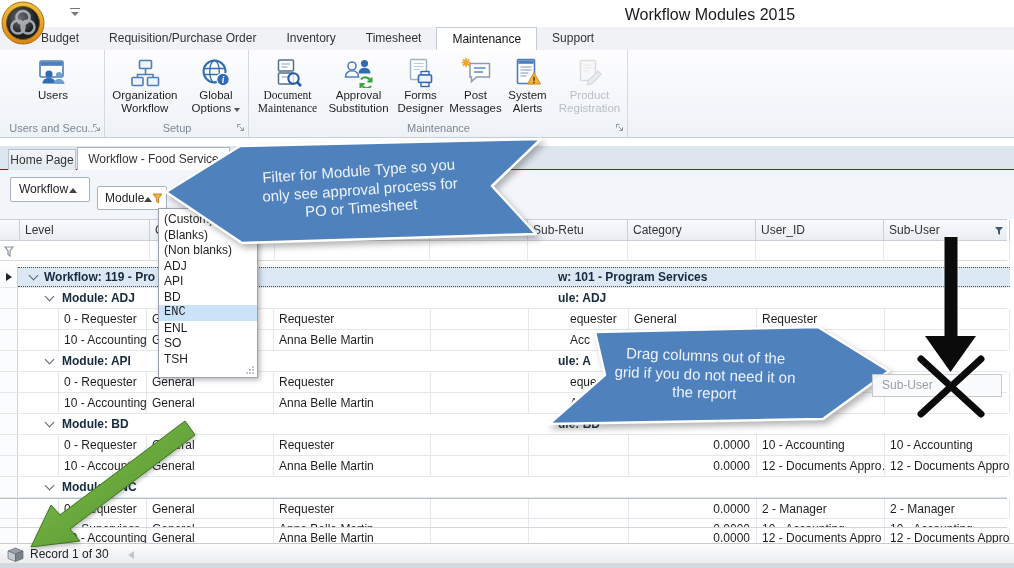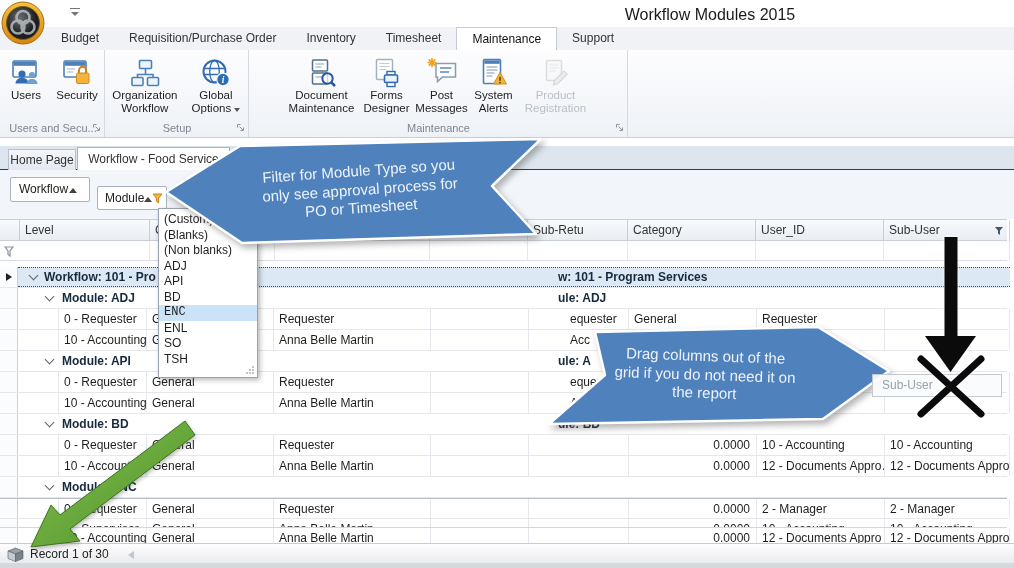--- a/index.html
+++ b/index.html
@@ -11,21 +11,21 @@
   .titlebar { position:absolute; left:0; top:0; width:1014px; height:27px; background:#fff; }
   .app-title { position:absolute; left:560px; top:6px; width:300px; text-align:center;
                font-size:16px; color:#1a1a1a; }
   .qat-arrow { position:absolute; left:70px; top:8px; width:10px; height:8px; border-top:1px solid #777; }
   .qat-arrow:after { content:""; position:absolute; left:1px; top:3px; width:0; height:0;
                      border-left:4px solid transparent; border-right:4px solid transparent; border-top:4px solid #777; }
   .logo { position:absolute; left:1px; top:1px; z-index:6; }
 
   
   .ribbon-tabs { position:absolute; left:0; top:27px; width:1014px; height:23px; background:#f0f2f5;
-                 display:flex; padding-left:46px; }
+                 display:flex; padding-left:26px; }
   .rtab { padding:0 15px; line-height:22px; font-size:12px; color:#333; height:23px; }
   .rtab.active { background:#fff; border:1px solid #c6ccd4; border-bottom:none; color:#111; }
 
   
   .ribbon-body { position:absolute; left:0; top:50px; width:1014px; height:88px;
                  background:linear-gradient(#fdfdfe,#eef2f7); border-bottom:1px solid #c9cfd8; }
   .rgroup { position:absolute; top:0; height:87px; border-right:1px solid #d4dae2; }
   .rgroup .btnrow { position:absolute; left:0; right:0; top:3px; height:66px; display:flex; justify-content:center; }
   .rbtn { display:flex; flex-direction:column; align-items:center; padding-top:3px; margin:0 2px; }
   .rbtn .icon { height:33px; display:flex; align-items:center; justify-content:center; }
@@ -160,34 +160,20 @@
                 <circle cx="11" cy="16" r="3.6" fill="#2f6cb3"></circle>
                 <path d="M4.5 25.5c0-3.6 2.9-5.8 6.5-5.8s6.5 2.2 6.5 5.8z" fill="#2f6cb3"></path>
                 <circle cx="21" cy="17" r="3.1" fill="#6fa0cf"></circle>
                 <path d="M15.5 26c0-3.1 2.4-5.1 5.5-5.1s5.5 2 5.5 5.1z" fill="#6fa0cf"></path>
               </svg>
             </div>
             <div class="lbl">
               <div>Users</div>
             </div>
           </div>
-          <div class="rbtn" style="width: 52px;">
-            <div class="icon">
-              <svg width="30" height="30" viewBox="0 0 30 30">
-                <rect x="2" y="3" width="22" height="16" rx="1.5" fill="#fff" stroke="#4d7fb8" stroke-width="1.6"></rect>
-                <rect x="2.8" y="3.8" width="20.4" height="4" fill="#4d7fb8"></rect>
-                <path d="M5 11h8M5 14h6" stroke="#9db4cb" stroke-width="1.2"></path>
-                <path d="M17 15v-2.6a3.6 3.6 0 0 1 7.2 0V15" fill="none" stroke="#c8851a" stroke-width="2"></path>
-                <rect x="14.5" y="15" width="12.5" height="10.5" rx="1.5" fill="#f3b33c" stroke="#cd8c1e"></rect>
-              </svg>
-            </div>
-            <div class="lbl">
-              <div>Security</div>
-            </div>
-          </div>
         </div>
         <div class="glabel">Users and Secu...<span class="launcher"><svg width="9" height="9">
               <path d="M1.5 1.5h3M1.5 1.5v3M3.5 3.5l3.5 3.5M7.5 4.5v3h-3" stroke="#8a95a1" fill="none" stroke-width="1"></path>
             </svg></span></div>
       </div>
       <div class="rgroup" style="left: 106px; width: 143px;">
         <div class="btnrow">
           <div class="rbtn" style="width: 76px;">
             <div class="icon">
               <svg width="30" height="30" viewBox="0 0 30 30">
@@ -217,33 +203,49 @@
               <div>Options<span class="dd-caret"></span></div>
             </div>
           </div>
         </div>
         <div class="glabel">Setup<span class="launcher"><svg width="9" height="9">
               <path d="M1.5 1.5h3M1.5 1.5v3M3.5 3.5l3.5 3.5M7.5 4.5v3h-3" stroke="#8a95a1" fill="none" stroke-width="1"></path>
             </svg></span></div>
       </div>
       <div class="rgroup" style="left: 250px; width: 378px;">
         <div class="btnrow">
-          <div class="rbtn" style="width: 70px;">
+          <div class="rbtn" style="width: 70px; font-family: Liberation Serif, serif;">
             <div class="icon">
               <svg width="30" height="30" viewBox="0 0 30 30">
                 <rect x="5.5" y="2" width="15" height="11" rx="1" fill="#fff" stroke="#51708f" stroke-width="1.5"></rect>
                 <rect x="5.5" y="15" width="15" height="11" rx="1" fill="#fff" stroke="#51708f" stroke-width="1.5"></rect>
                 <path d="M8.5 6h8.5M8.5 9h6M8.5 19h8.5" stroke="#8aa0b5" stroke-width="1.2"></path>
                 <circle cx="20.5" cy="20.5" r="5.2" fill="rgba(255,255,255,.7)" stroke="#2458a6" stroke-width="2"></circle>
                 <path d="M24.3 24.3l3.7 3.7" stroke="#2458a6" stroke-width="2.6"></path>
               </svg>
             </div>
             <div class="lbl">
               <div>Document</div>
               <div>Maintenance</div>
+            </div>
+          </div>
+          <div class="rbtn" style="width: 64px;">
+            <div class="icon">
+              <svg width="32" height="30" viewBox="0 0 32 30">
+                <circle cx="9" cy="8" r="4" fill="#fff" stroke="#4d7fb8" stroke-width="1.6"></circle>
+                <path d="M2.5 19c0-4 2.9-6.3 6.5-6.3S15.5 15 15.5 19z" fill="#fff" stroke="#4d7fb8" stroke-width="1.6"></path>
+                <circle cx="21.5" cy="5.5" r="3.6" fill="#2f6cb3"></circle>
+                <path d="M15.5 15.5c0-3.6 2.7-5.7 6-5.7s6 2.1 6 5.7z" fill="#2f6cb3"></path>
+                <path d="M18 21.5a5.5 5.5 0 0 1 9.5 1.5M28.5 19.5v4h-4" fill="none" stroke="#3aa23f" stroke-width="2"></path>
+                <path d="M28 28a5.5 5.5 0 0 1-9.5-1.5M17.5 30v-4h4" fill="none" stroke="#3aa23f" stroke-width="2"></path>
+              </svg>
+            </div>
+            <div class="lbl">
+              <div>Approval</div>
+              <div>Substitution</div>
             </div>
           </div>
           <div class="rbtn" style="width: 52px;">
             <div class="icon">
               <svg width="30" height="30" viewBox="0 0 30 30">
                 <rect x="4.5" y="1.5" width="16" height="20" rx="1" fill="#fff" stroke="#9fb3c8" stroke-width="1.5"></rect>
                 <path d="M7.5 5.5h10M7.5 8.5h10M7.5 11.5h6.5" stroke="#bccbd9" stroke-width="1.2"></path>
                 <rect x="15" y="13.5" width="8" height="3.5" fill="#fff" stroke="#2f6cb3" stroke-width="1.4"></rect>
                 <rect x="12.5" y="17" width="13" height="7.5" rx="1" fill="#eef4fb" stroke="#2f6cb3" stroke-width="1.6"></rect>
                 <rect x="15" y="24.5" width="8" height="4" fill="#fff" stroke="#2f6cb3" stroke-width="1.4"></rect>
@@ -354,21 +356,21 @@
         <div class="fcell" style="left: 884px; width: 126px;"></div>
       </div>
     <div class="spacer-row"></div>
     <div id="grid-rows">
         <div class="grow">
           <div class="g1band"></div>
           <div class="gutter">
             <span class="rowptr"></span>
           </div>
           <span class="chev" style="left: 30px;"></span>
-          <span class="grouptext" style="left: 44px;">Workflow: 101 - Pro</span>
+          <span class="grouptext" style="left: 44px;">Workflow: 119 - Pro</span>
           <span class="grouptext" style="left: 558px;">w: 101 - Program Services</span>
         </div>
         <div class="grow">
           <div class="gutter"></div>
           <span class="chev" style="left: 46px;"></span>
           <span class="grouptext" style="left: 62px;">Module: ADJ</span>
           <span class="grouptext" style="left: 558px;">ule: ADJ</span>
         </div>
         <div class="grow">
           <div class="gutter"></div>

